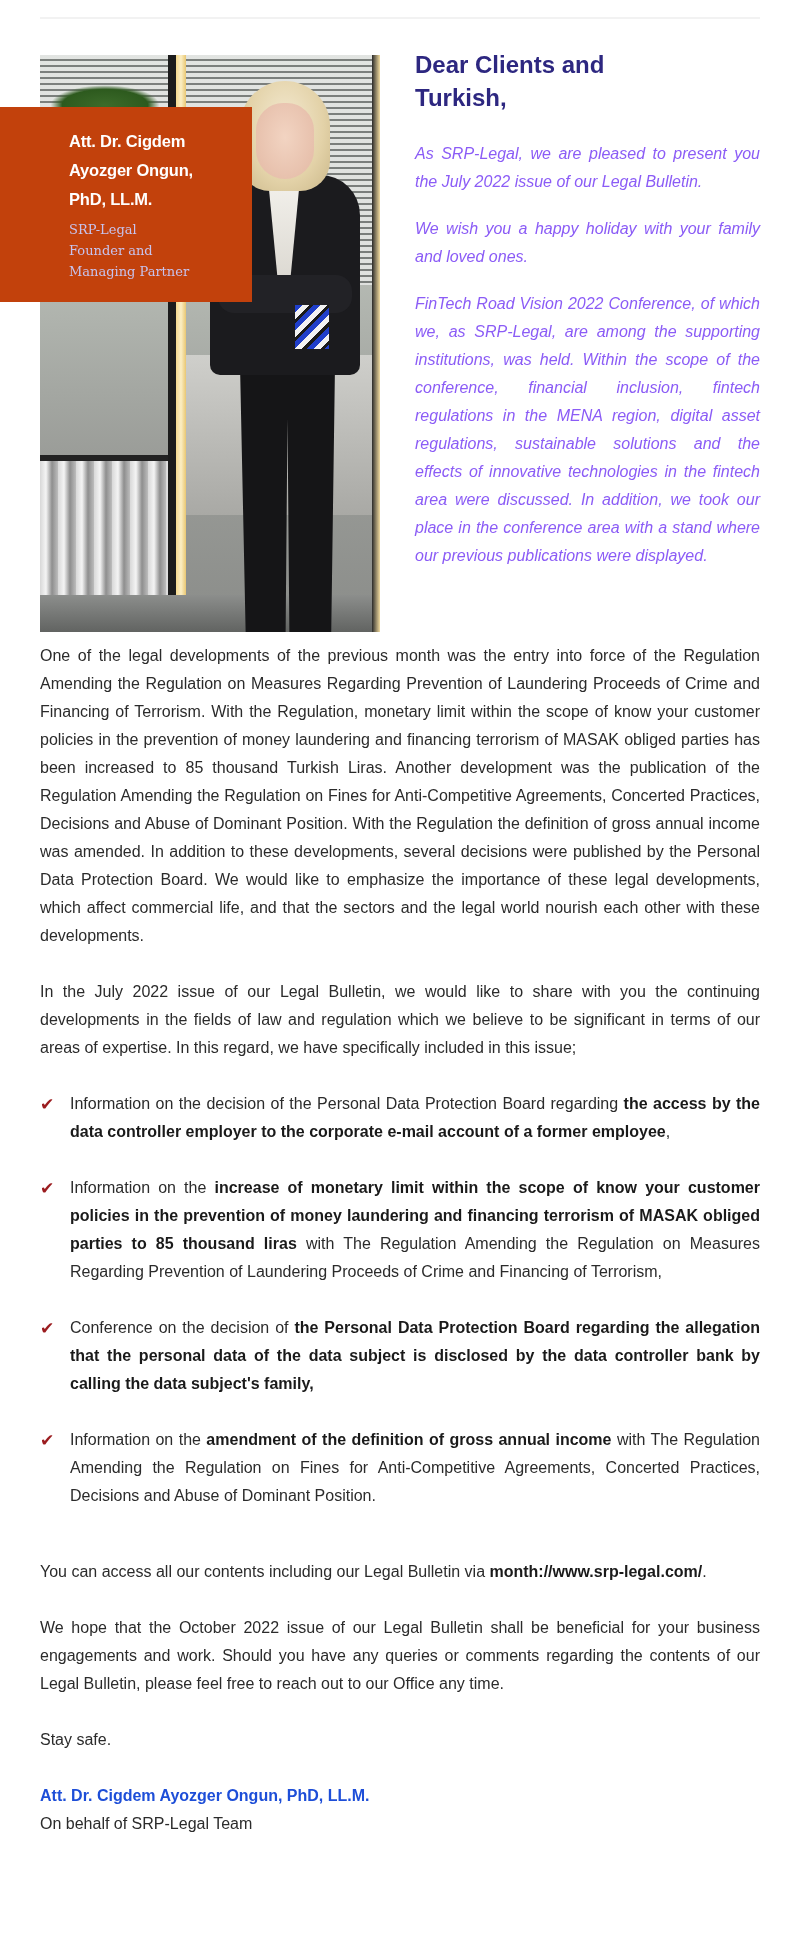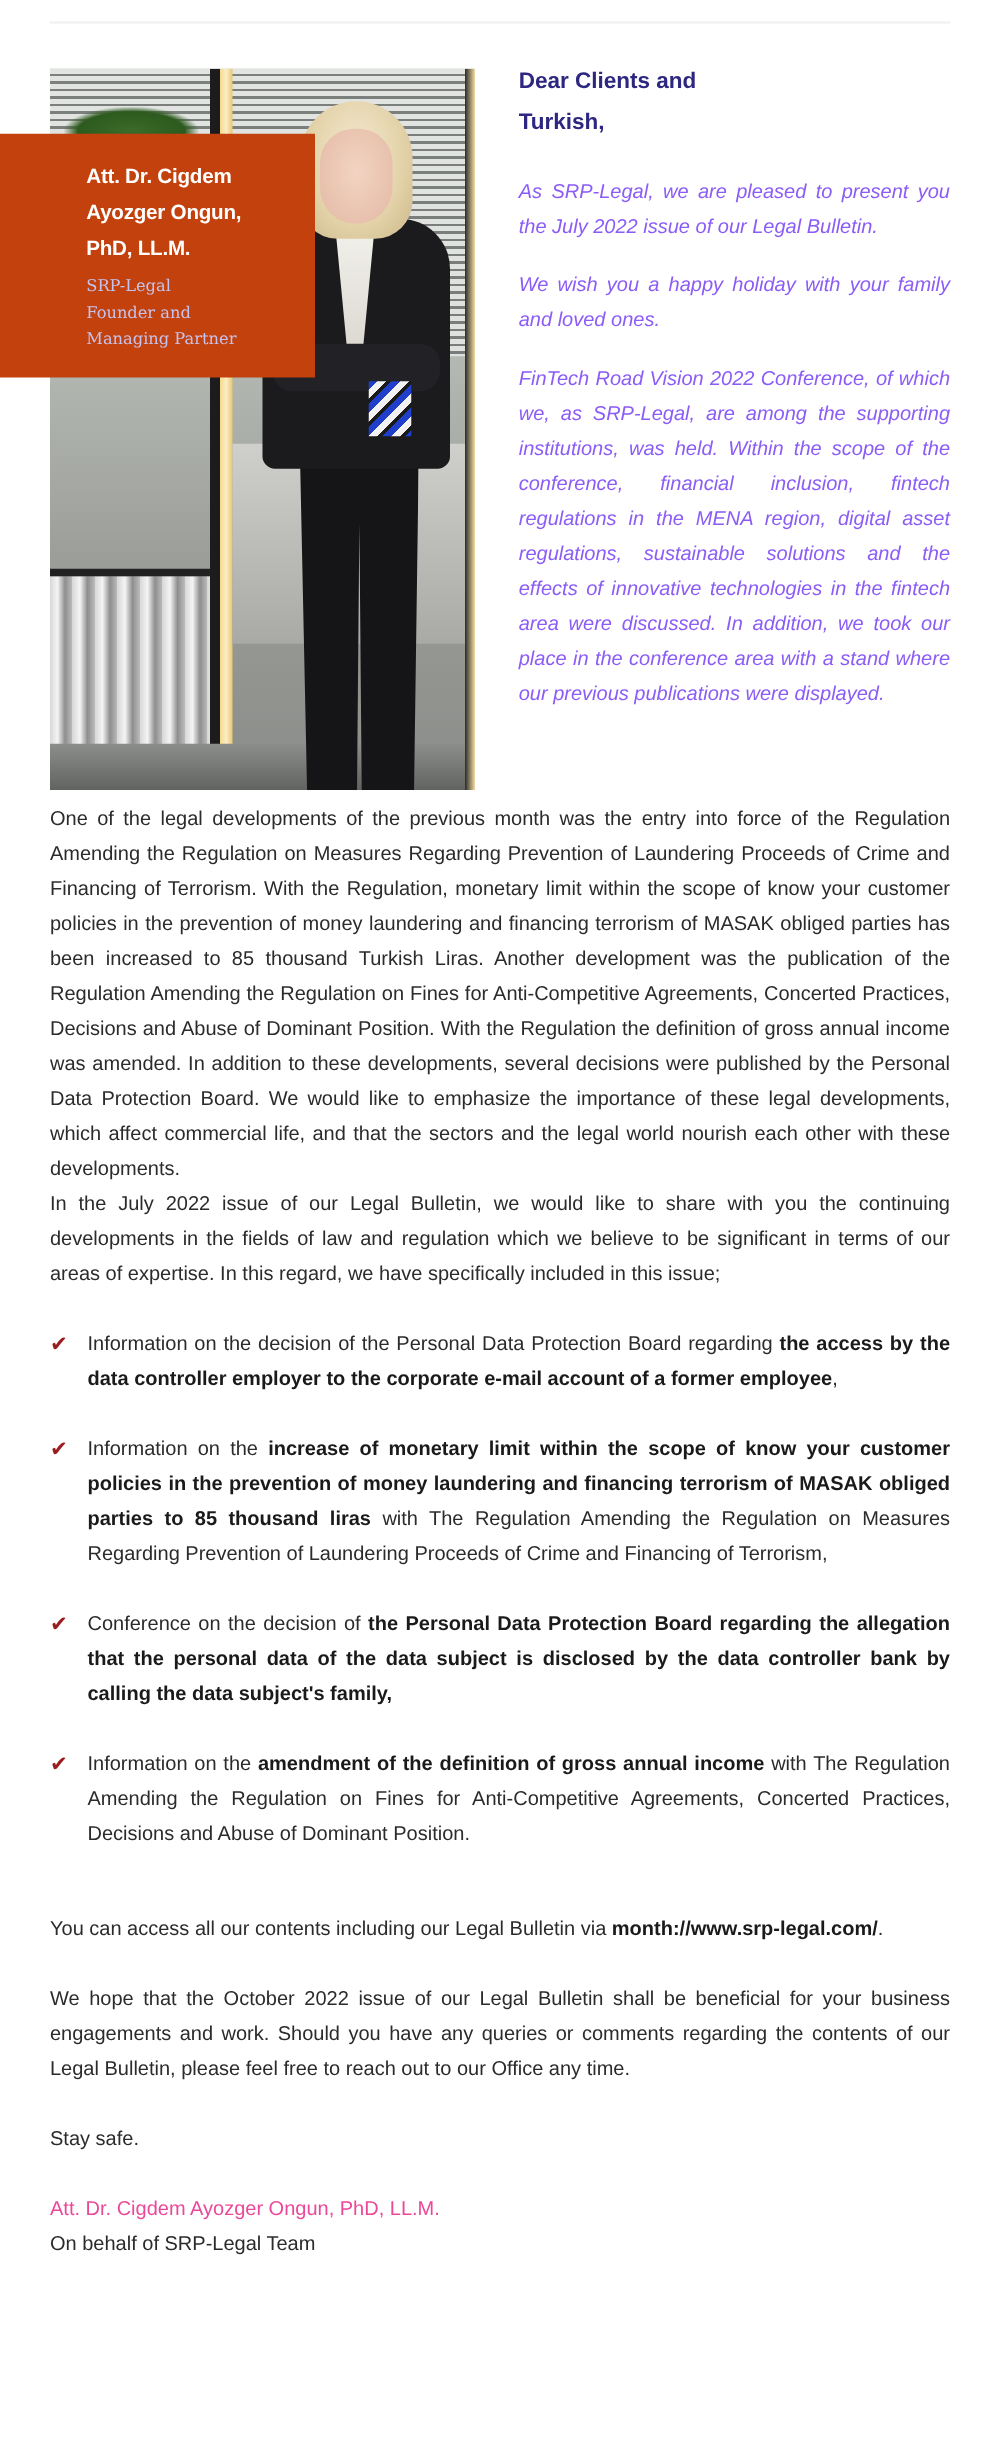--- a/index.html
+++ b/index.html
@@ -104,54 +104,54 @@
   }
   .name-card .role {
     margin-top: 5px;
     color: #c7c3ee; font-family: "DejaVu Serif", serif; font-size: 13px; line-height: 21px;
   }
   
   .right-col {
     position: absolute; left: 415px; top: 48px; width: 345px;
   }
   .greeting {
-    color: #2d2780; font-weight: bold; font-size: 18px; line-height: 33px;
+    color: #2d2780; font-weight: bold; font-size: 24px; line-height: 33px;
   }
   .right-col p {
     margin-top: 0; font-size: 16px; line-height: 28px; text-align: justify;
     color: #8b5cf6;
     font-style: italic;
   }
   .right-col .p1 { margin-top: 26px; }
   .right-col .p2, .right-col .p3 { margin-top: 19px; }
   
   .main {
     position: absolute; left: 40px; top: 642px; width: 720px;
   }
   .main p {
     font-size: 16px; line-height: 28px; text-align: justify; color: #2b2b2b;
   }
-  .main .gap { }
+  .main .gap { margin-top: 28px; }
   .bullets { list-style: none; margin-top: 28px; }
   .bullets li {
     position: relative; padding-left: 30px;
     font-size: 16px; line-height: 28px; text-align: justify; color: #2b2b2b;
     margin-bottom: 28px;
   }
   .bullets li:last-child { margin-bottom: 0; }
   .bullets li b { color: #1a1a1a; }
   .check {
     position: absolute; left: 0; top: 2px; width: 18px; height: 24px;
     color: #9b1c1f; font-size: 17px; line-height: 24px; font-family: "DejaVu Sans", sans-serif;
   }
   .main .p-access { margin-top: 48px; }
   .main .p-access b { color: #1a1a1a; }
   .main .p-hope { margin-top: 28px; }
   .main .p-safe { margin-top: 28px; }
-  .main .sig-name { margin-top: 28px; font-weight: normal; color: #ec4899; }
+  .main .sig-name { margin-top: 28px; font-weight: bold; color: #1d4ed8; }
   .main .sig-team { margin-top: 0; }
 </style>
 </head>
 <body>
 
 <div class="divider"></div>
 
 <div class="photo" title="Portrait of Att. Dr. Cigdem Ayozger Ongun">
   <div class="blinds"></div>
   <div class="plant"></div>

